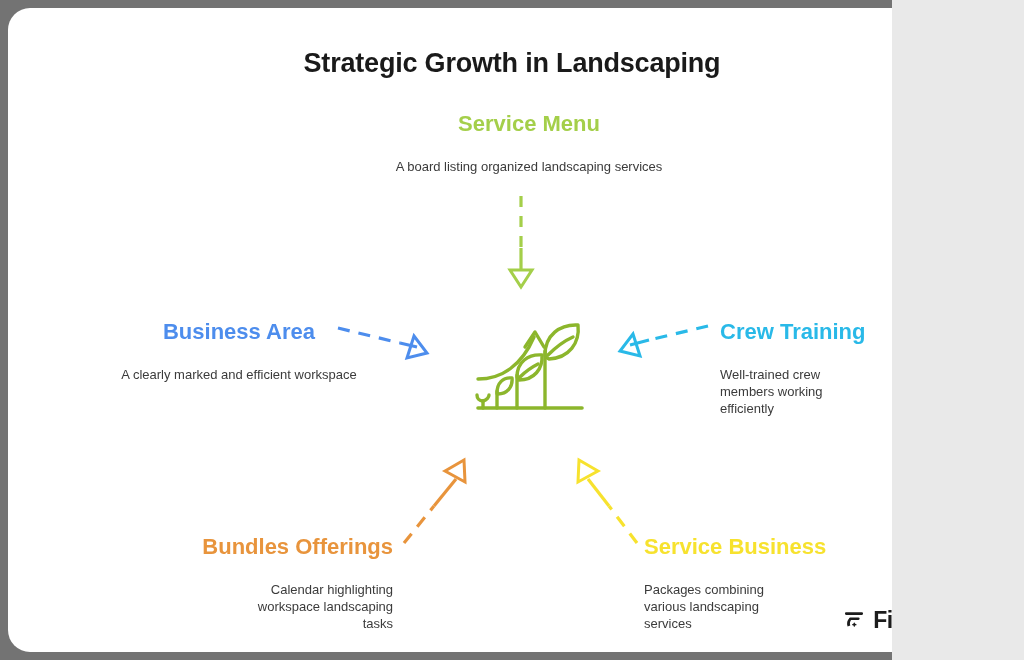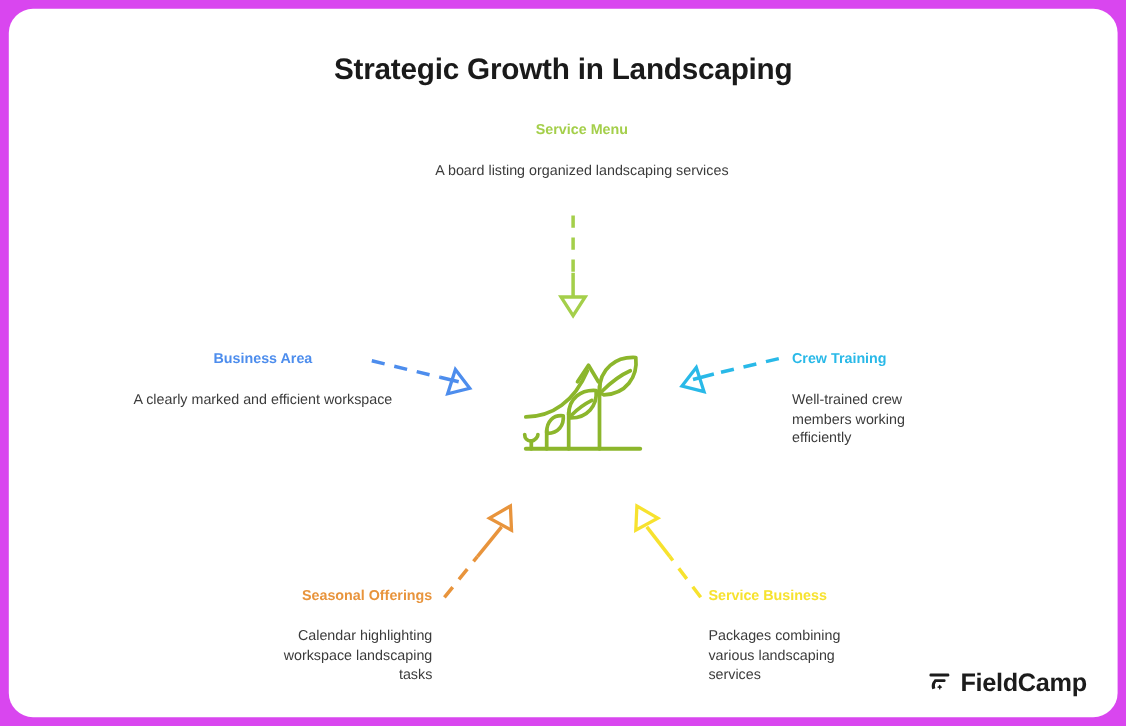--- a/index.html
+++ b/index.html
@@ -4,23 +4,23 @@
 <title>Strategic Growth in Landscaping</title>
 <style>
   html, body {
     margin: 0;
     padding: 0;
     background: #e9e9e9;
     font-family: "Liberation Sans", sans-serif;
   }
   #canvas {
     position: relative;
-    width: 1024px;
+    width: 892px;
     height: 660px;
-    background: #d946ef;
+    background: #737373;
     overflow: hidden;
     text-decoration: underline;
   }
   .card {
     position: absolute;
     left: 8px;
     top: 8px;
     width: 1008px;
     height: 644px;
     background: #ffffff;
@@ -40,21 +40,21 @@
   svg.arrows {
     position: absolute;
     left: 0;
     top: 0;
     width: 1008px;
     height: 644px;
     pointer-events: none;
   }
   .node { position: absolute; }
   .node-title {
-    font-size: 13px;
+    font-size: 22px;
     font-weight: bold;
     line-height: 1.25;
     white-space: nowrap;
   }
   .node-desc {
     font-size: 13px;
     color: #3b3b3b;
     line-height: 1.33;
     margin-top: 20px;
   }
@@ -168,21 +168,21 @@
       <div class="node-title" style="color:#29b9e8">Crew Training</div>
       <div class="node-desc" style="max-width:115px">Well-trained crew members working efficiently</div>
     </div>
 
     <div class="node align-center" id="node-business-area">
       <div class="node-title" style="color:#4d8ded">Business Area</div>
       <div class="node-desc">A clearly marked and efficient workspace</div>
     </div>
 
     <div class="node align-right" id="node-seasonal">
-      <div class="node-title" style="color:#e8943c">Seasonal Offerings</div>
+      <div class="node-title" style="color:#e8943c">Bundles Offerings</div>
       <div class="node-desc" style="max-width:140px;margin-left:auto">Calendar highlighting workspace landscaping tasks</div>
     </div>
 
     <div class="node align-left" id="node-bundles">
       <div class="node-title" style="color:#f7e22e">Service Business</div>
       <div class="node-desc" style="max-width:135px">Packages combining various landscaping services</div>
     </div>
 
     <div class="logo">
       <svg width="24" height="24" viewBox="0 0 24 24">

